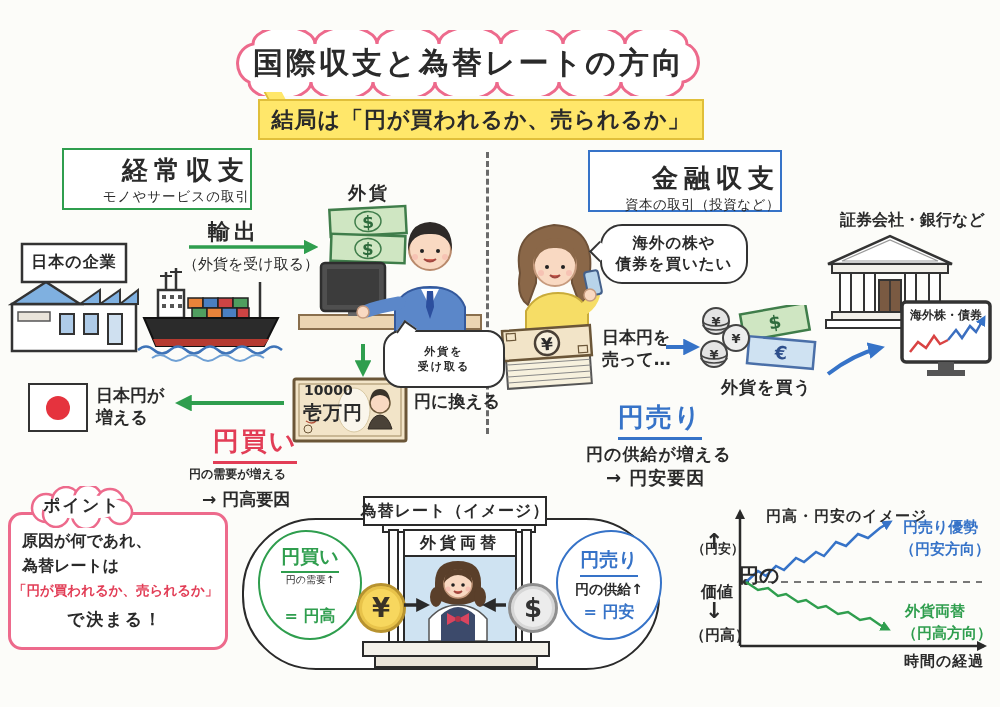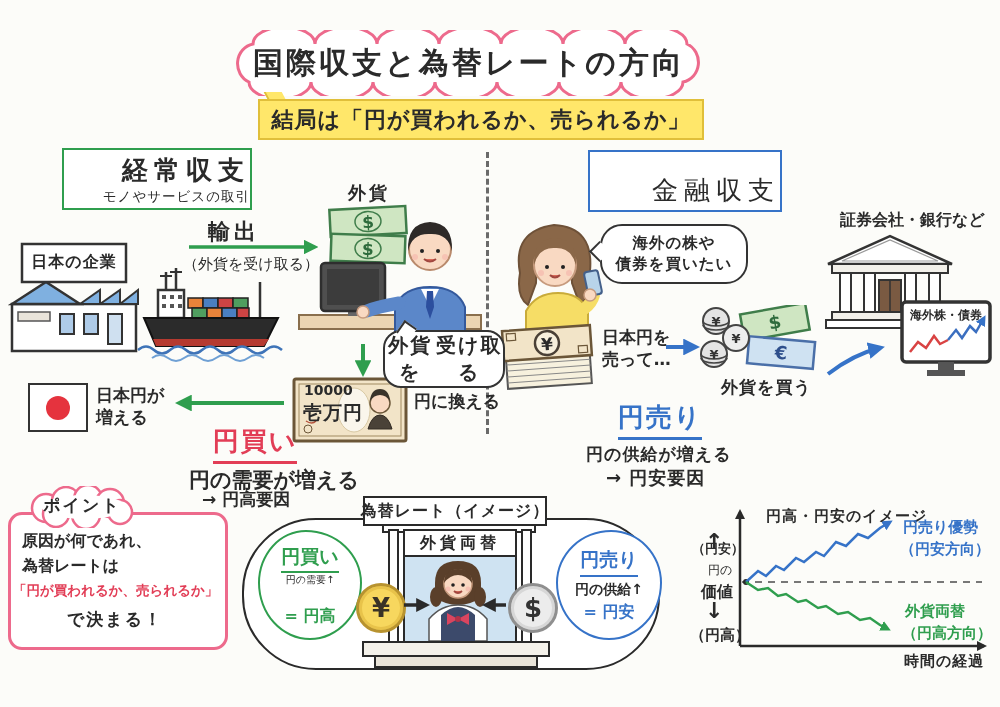--- a/index.html
+++ b/index.html
@@ -123,21 +123,21 @@
     <path d="M113,44 Q112,16 135,15 Q158,16 157,44 Q153,26 135,27 Q117,26 113,44 Z" fill="#2e2a28"></path>
     <circle cx="127" cy="44" r="2" fill="#222"></circle>
       <circle cx="143" cy="44" r="2" fill="#222"></circle>
     <path d="M129,52 Q135,57 141,52" stroke="#a1473f" stroke-width="2" fill="#d96a5a"></path>
     <circle cx="120" cy="50" r="3" fill="#f6bdb0" opacity="0.8"></circle>
       <circle cx="150" cy="50" r="3" fill="#f6bdb0" opacity="0.8"></circle>
   </svg>
 
   <div class="abs" style="left:383px;top:330px;width:118px;height:54px;background:#fff;border:2.5px solid #333;border-radius:18px;z-index:2">
     <div style="position:absolute;left:14px;top:-9px;width:13px;height:13px;background:#fff;border-left:2.5px solid #333;border-top:2.5px solid #333;transform:rotate(35deg)"></div>
-    <div class="ctr" style="flex-direction:row;width:100%;height:100%;font-size:20px;font-weight:600;letter-spacing:2px">
+    <div class="ctr" style="flex-direction:column;width:100%;height:100%;font-size:11px;font-weight:600;letter-spacing:2px">
       <div>外貨を</div>
       <div>受け取る</div>
     </div>
   </div>
 
   <svg class="abs" style="left:352px;top:342px" width="22" height="38">
     <line x1="11" y1="2" x2="11" y2="30" stroke="#2f9e4e" stroke-width="4" marker-end="url(#ah-green)"></line>
   </svg>
 
   <svg class="abs" style="left:292px;top:377px" width="116" height="66" viewBox="0 0 116 66">
@@ -160,25 +160,26 @@
 
   <div class="abs" style="left:28px;top:383px;width:56px;height:45px;background:#fff;border:2.5px solid #333">
     <div style="position:absolute;left:50%;top:50%;width:24px;height:24px;margin:-12px 0 0 -12px;border-radius:50%;background:#e5333e"></div>
   </div>
   <div class="abs nowrap" style="left:96px;top:384px;font-size:17px;font-weight:600">日本円が</div>
   <div class="abs nowrap" style="left:96px;top:406px;font-size:17px;font-weight:600">増える</div>
 
   <div class="abs ctr" style="left:202px;top:424px;width:106px">
     <span class="u-red nowrap" style="font-size:26px;font-weight:700;color:#e23d56;letter-spacing:2px">円買い</span>
   </div>
-  <div class="abs nowrap" style="left:189px;top:466px;font-size:21px;font-weight:600">円の需要が増える</div>
+  <div class="abs nowrap" style="left:189px;top:466px;font-size:12px;font-weight:600">円の需要が増える</div>
   <div class="abs nowrap" style="left:202px;top:488px;font-size:17px;font-weight:600">→ 円高要因</div>
 
   <div class="abs hdr-box" style="left:588px;top:150px;width:190px;height:58px;border:2.5px solid #3673c8">
-    <div style="font-size:26px;font-weight:400;letter-spacing:6px;margin-top:21px">金融収支</div>
+    <div style="font-size:26px;font-weight:700;letter-spacing:6px;margin-top:9px">金融収支</div>
+    <div style="font-size:13.5px;letter-spacing:0.5px">資本の取引（投資など）</div>
   </div>
 
   <svg class="abs" style="left:502px;top:213px" width="112" height="132" viewBox="0 0 112 132">
     <path d="M18,60 Q10,18 52,12 Q92,14 88,58 Q90,84 78,92 L70,70 Q70,40 52,36 Q34,40 34,70 L26,92 Q14,84 18,60 Z" fill="#8a6748" stroke="#6e5138" stroke-width="2"></path>
     <circle cx="53" cy="52" r="21" fill="#f9d9c2" stroke="#c79b7e" stroke-width="2"></circle>
     <path d="M32,52 Q31,26 53,25 Q75,26 74,52 Q69,34 53,35 Q37,34 32,52 Z" fill="#8a6748"></path>
     <circle cx="45" cy="54" r="2" fill="#222"></circle>
       <circle cx="61" cy="54" r="2" fill="#222"></circle>
     <path d="M48,62 Q53,67 58,62" stroke="#a1473f" stroke-width="2" fill="#d96a5a"></path>
     <circle cx="39" cy="60" r="3" fill="#f6bdb0" opacity="0.85"></circle>
@@ -347,21 +348,21 @@
     <line x1="62" y1="148" x2="62" y2="14" stroke="#2a2a2a" stroke-width="2.5" marker-end="url(#ah-black)"></line>
     <line x1="62" y1="148" x2="306" y2="148" stroke="#2a2a2a" stroke-width="2.5" marker-end="url(#ah-black)"></line>
     <line x1="64" y1="84" x2="304" y2="84" stroke="#777" stroke-width="2" stroke-dasharray="7 6"></line>
     <circle cx="68" cy="84" r="3" fill="#2a2a2a"></circle>
     <polyline fill="none" stroke-width="2.5" stroke="#3673c8" marker-end="url(#ah-blue)" points="68,84 80,73 88,78 98,68 106,72 118,60 126,64 138,54 146,58 158,44 168,48 180,36 190,40 202,30 212,24"></polyline>
     <polyline fill="none" stroke-width="2.5" stroke="#2f9e4e" marker-end="url(#ah-green)" points="68,84 80,92 90,90 100,98 108,96 120,104 128,102 140,110 148,108 160,116 170,114 182,122 192,120 202,127 210,131"></polyline>
   </svg>
   <div class="abs nowrap" style="left:766px;top:507px;font-size:15px;font-weight:600;letter-spacing:1px">円高・円安のイメージ</div>
   <div class="abs nowrap" style="left:692px;top:540px;font-size:13px;font-weight:700">（円安）</div>
   <div class="abs nowrap" style="left:705px;top:529px;font-size:22px;font-weight:700">↑</div>
-  <div class="abs nowrap" style="left:708px;top:562px;font-size:12px;font-weight:400">円の</div>
+  <div class="abs nowrap" style="left:739px;top:562px;font-size:20px;font-weight:700">円の</div>
   <div class="abs nowrap" style="left:701px;top:582px;font-size:16px;font-weight:600">価値</div>
   <div class="abs nowrap" style="left:705px;top:598px;font-size:22px;font-weight:700">↓</div>
   <div class="abs nowrap" style="left:690px;top:626px;font-size:15px;font-weight:600">（円高）</div>
   <div class="abs nowrap" style="left:903px;top:518px;font-size:15px;font-weight:700;color:#3673c8">円売り優勢</div>
   <div class="abs nowrap" style="left:900px;top:540px;font-size:15px;font-weight:700;color:#3673c8">（円安方向）</div>
   <div class="abs nowrap" style="left:905px;top:602px;font-size:15px;font-weight:700;color:#2f9e4e">外貨両替</div>
   <div class="abs nowrap" style="left:902px;top:624px;font-size:15px;font-weight:700;color:#2f9e4e">（円高方向）</div>
   <div class="abs nowrap" style="left:904px;top:652px;font-size:15px;font-weight:600;letter-spacing:1px">時間の経過</div>
 
 </div>

